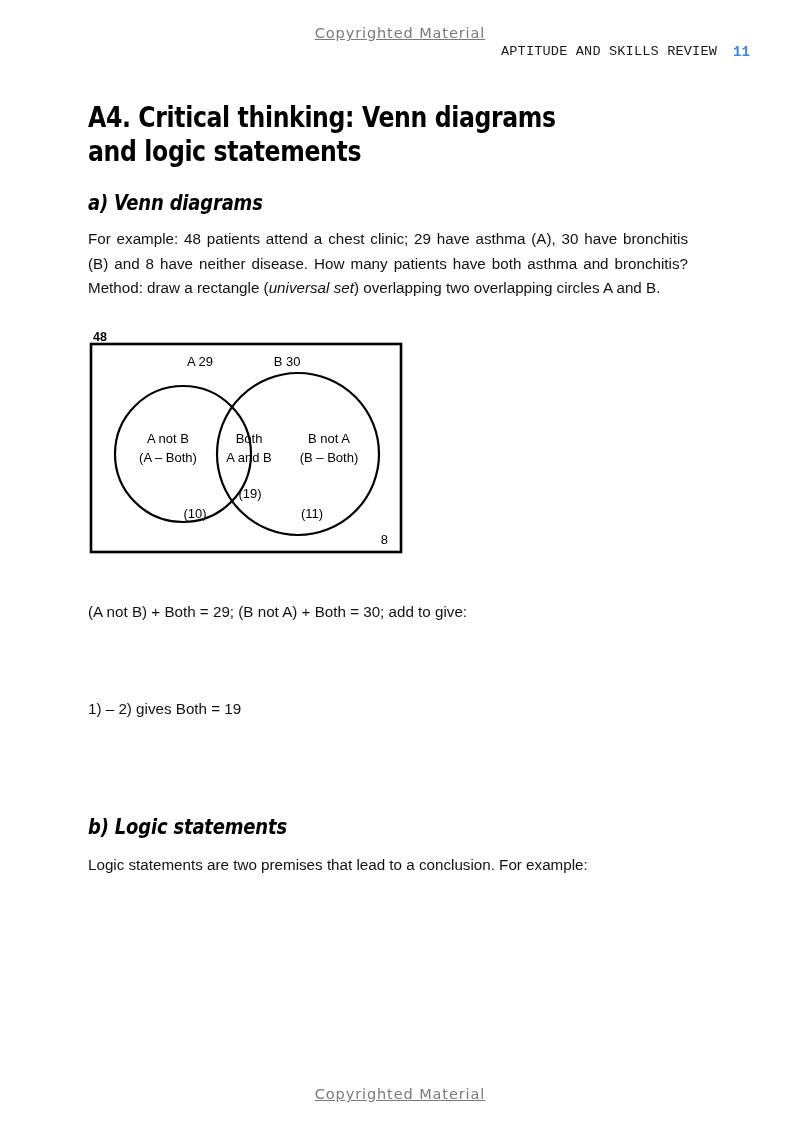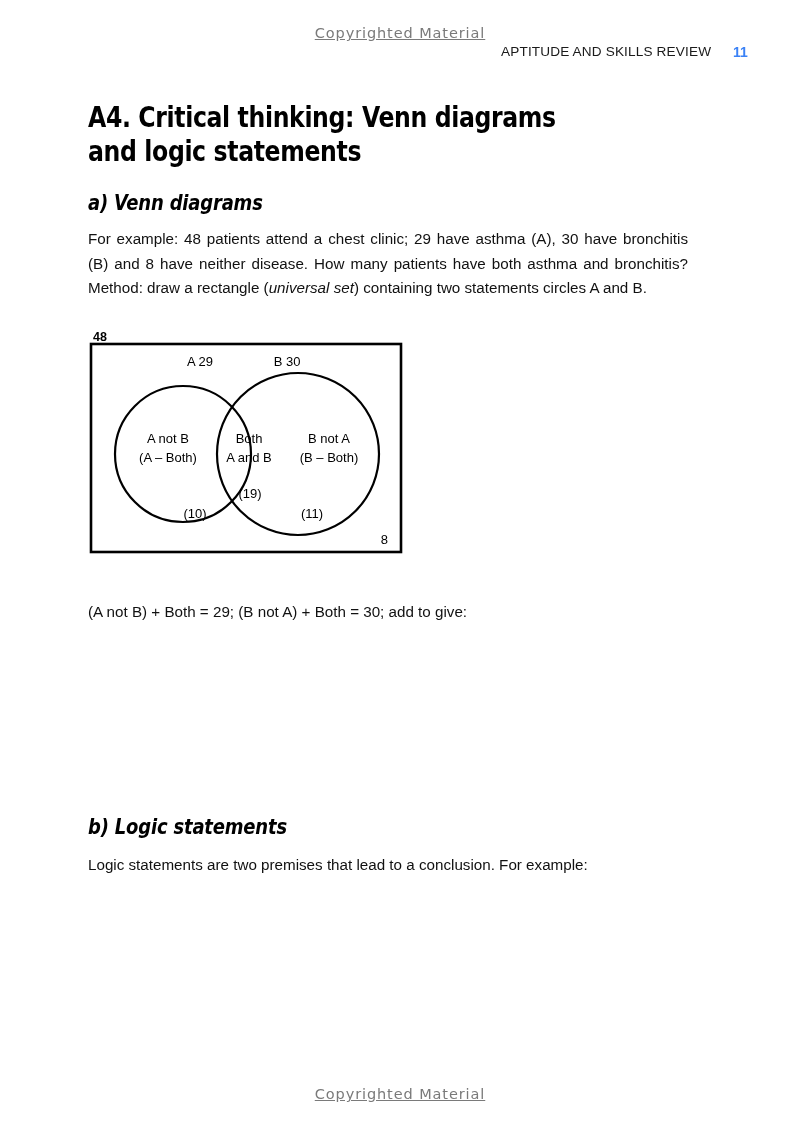--- a/index.html
+++ b/index.html
@@ -41,20 +41,21 @@
   .watermark.top { top: 25px; }
   .watermark.bottom { top: 1086px; }
 
   
   .runhead {
     position: absolute;
     top: 44px;
     left: 0;
     width: 692px;
     height: 18px;
+    font-family: Liberation Mono, monospace;
   }
   .runhead-title {
     position: absolute;
     left: 501px;
     top: 0;
     font-size: 13.6px;
     letter-spacing: 0.15px;
     color: #1a1a1a;
     white-space: nowrap;
   }
@@ -166,21 +167,21 @@
   <div class="runhead">
     <div class="runhead-title">APTITUDE AND SKILLS REVIEW</div>
     <div class="runhead-page">11</div>
   </div>
 
   <h1 class="h1">A4. Critical thinking: Venn diagrams and logic statements</h1>
 
   <h2 class="h2 a">a) Venn diagrams</h2>
 
   <p class="para justify intro">
-    <span>For example: 48 patients attend a chest clinic; 29 have asthma (A), 30 have bronchitis (B) and 8 have neither disease. How many patients have both asthma and bronchitis? Method: draw a rectangle (</span><span class="italic">universal set</span><span>) containing two statements circles A and B.</span>
+    <span>For example: 48 patients attend a chest clinic; 29 have asthma (A), 30 have bronchitis (B) and 8 have neither disease. How many patients have both asthma and bronchitis? Method: draw a rectangle (</span><span class="italic">universal set</span><span>) overlapping two overlapping circles A and B.</span>
   </p>
 
   <div class="figure">
     <svg width="330" height="235" viewBox="0 0 330 235" xmlns="http://www.w3.org/2000/svg">
 
       <text x="9" y="15" font-family="Liberation Sans, sans-serif" font-size="12.5" font-weight="bold" fill="#000">48</text>
 
       <rect x="7" y="18" width="310" height="208" fill="#ffffff" stroke="#000000" stroke-width="2.6"></rect>
 
       <circle cx="99" cy="128" r="68" fill="none" stroke="#000000" stroke-width="2.2"></circle>
@@ -202,20 +203,21 @@
       <text x="245" y="136" text-anchor="middle" font-family="Liberation Sans, sans-serif" font-size="13" fill="#000">(B – Both)</text>
       <text x="228" y="192" text-anchor="middle" font-family="Liberation Sans, sans-serif" font-size="13" fill="#000">(11)</text>
 
       <text x="304" y="218" text-anchor="end" font-family="Liberation Sans, sans-serif" font-size="13" fill="#000">8</text>
     </svg>
   </div>
 
   <p class="para eq-line">(A not B) + Both = 29; (B not A) + Both = 30; add to give:</p>
 
 
+  <p class="para gives">1) – 2) gives Both = 19</p>
 
 
   <h2 class="h2 b">b) Logic statements</h2>
 
   <p class="para logic-intro">Logic statements are two premises that lead to a conclusion. For example:</p>
 
 
   <div class="watermark bottom">Copyrighted Material</div>
 
 </div>

